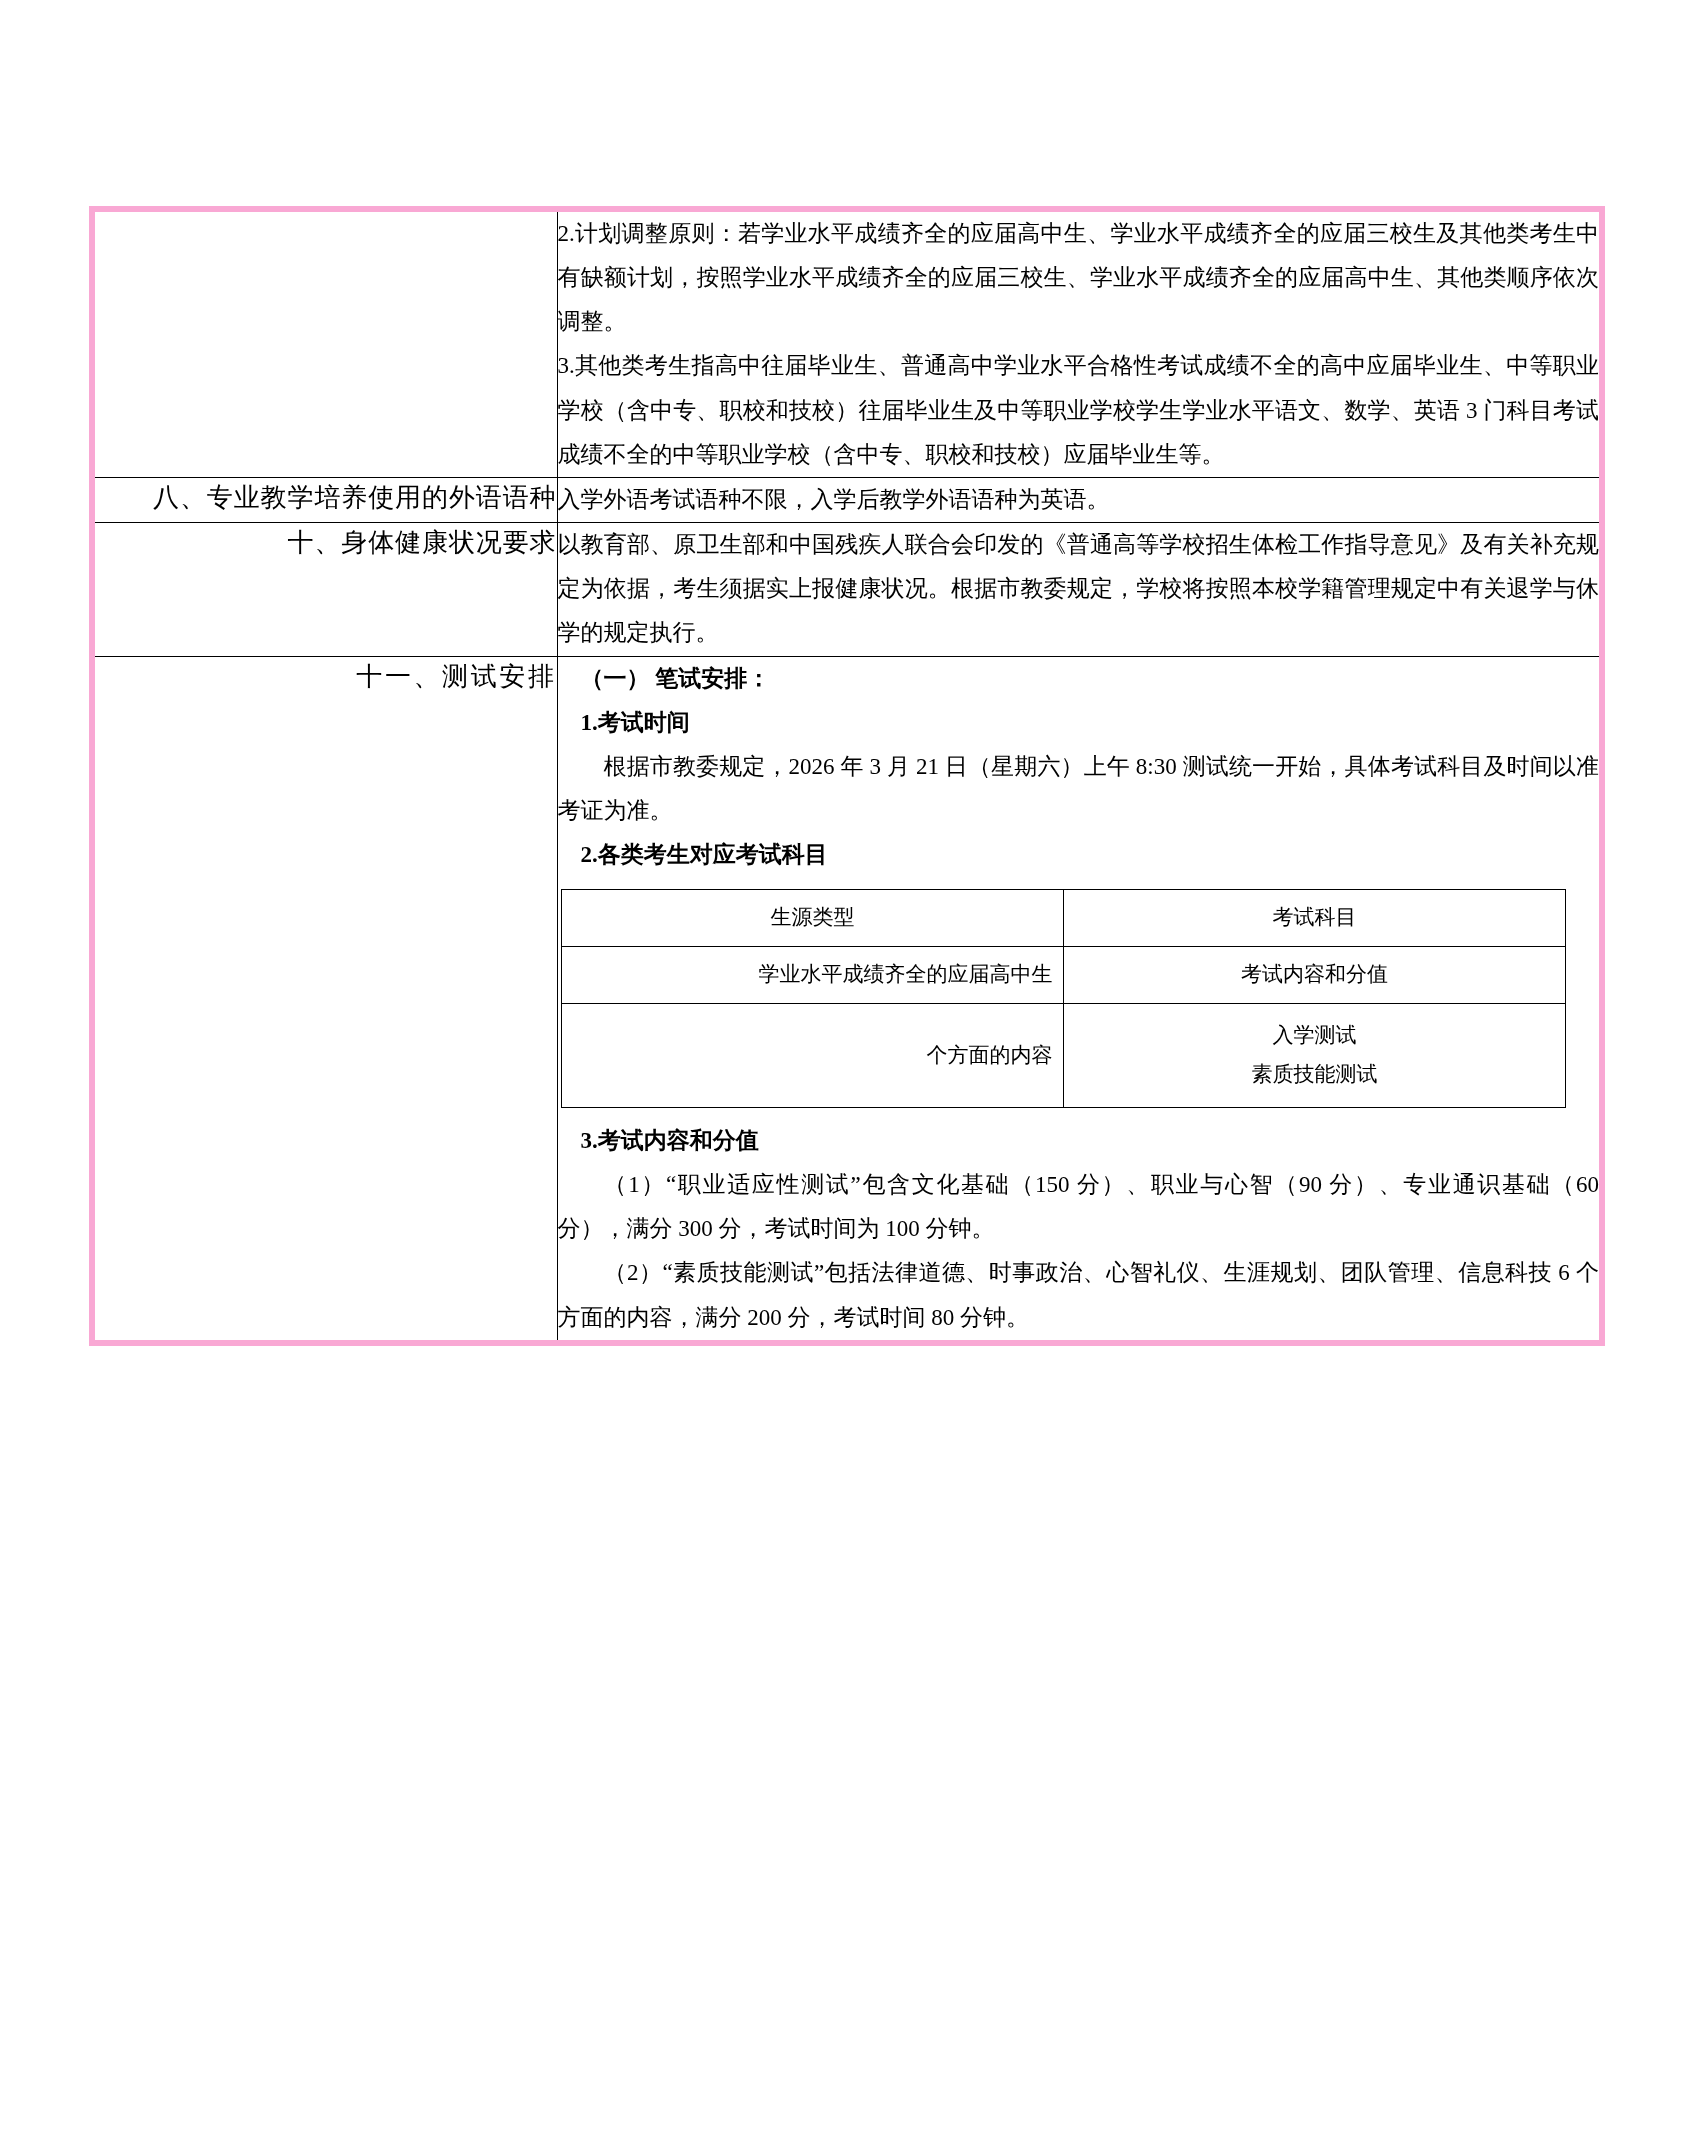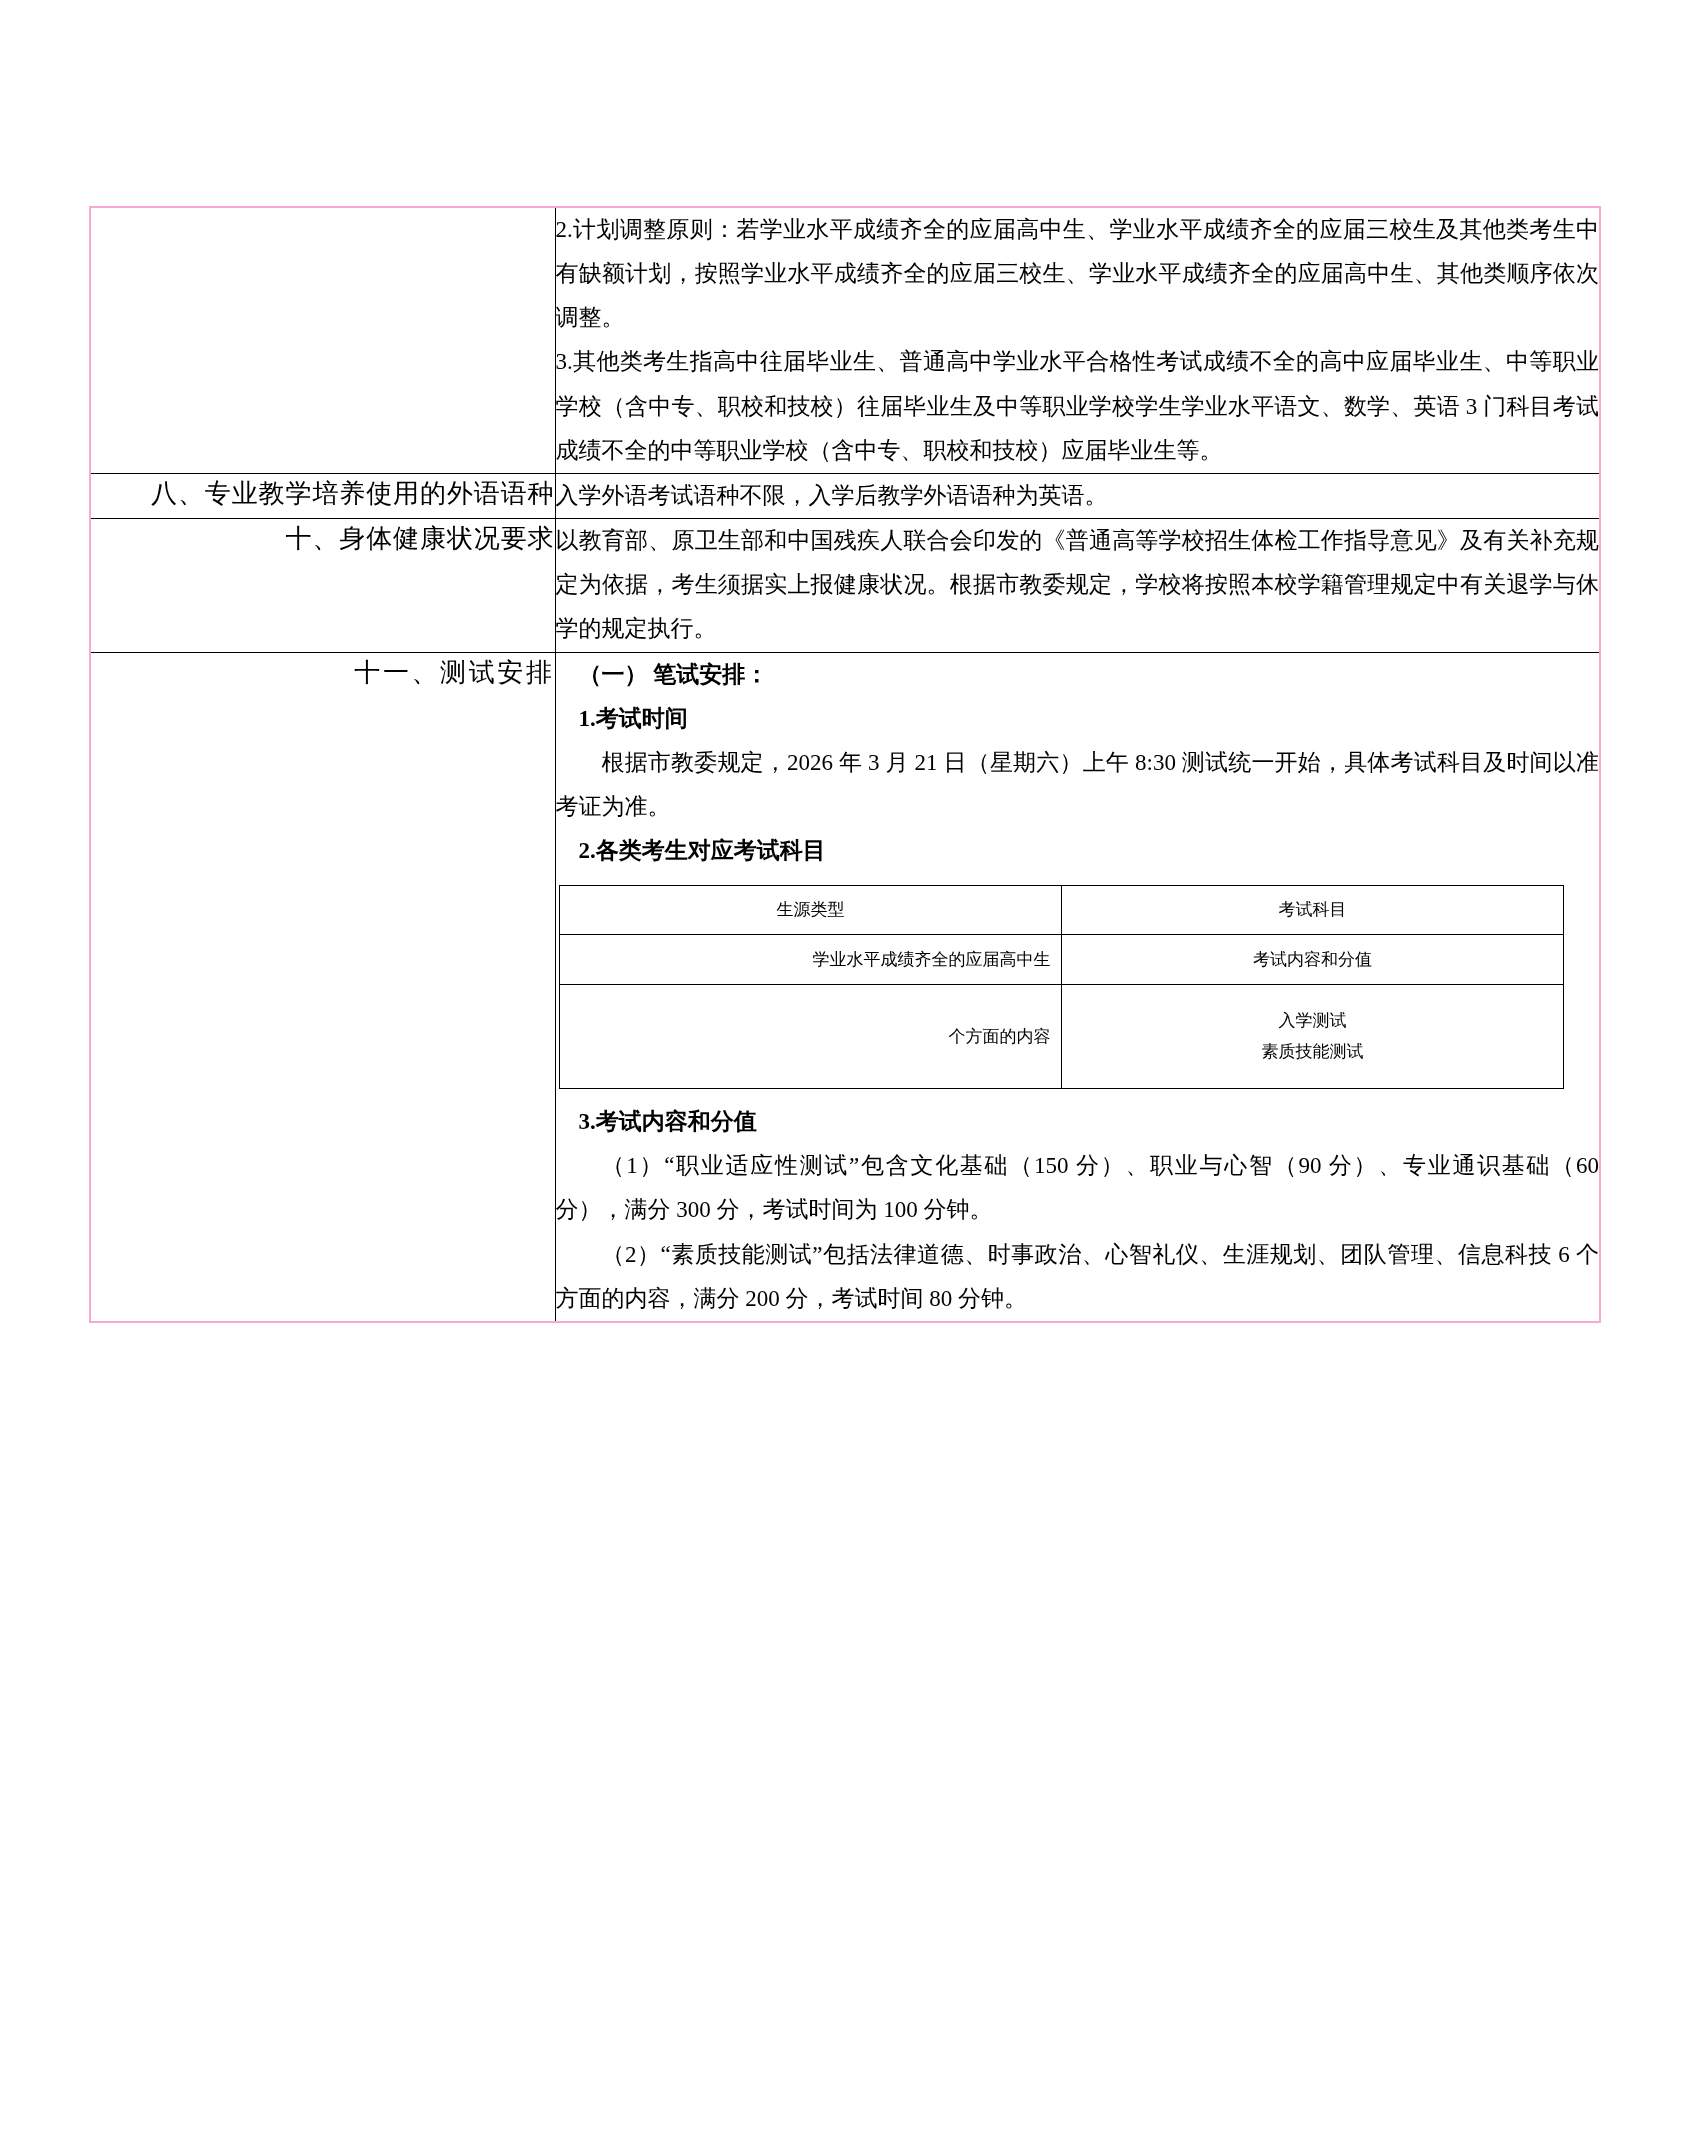--- a/index.html
+++ b/index.html
@@ -32,21 +32,21 @@
     border-collapse: collapse;
     table-layout: fixed;
   }
   .doc-table > tbody > tr > td {
     border: 1.3px solid #000000;
     vertical-align: top;
     padding: 0;
   }
 
   
-  .doc-table { border: 2px solid #f9a8d4; }
+  .doc-table { border: 6px solid #f9a8d4; }
 
   col.label-col { width: 465px; }
   col.body-col  { width: 1045px; }
 
   
   .label-cell {
     vertical-align: middle;
     text-align: right;
     padding: 7.7px 11.2px;
   }
@@ -87,21 +87,21 @@
   }
   .inner-table {
     width: 1003px;
     margin: 0 0 0 3.4px;
     border-collapse: collapse;
     table-layout: fixed;
     border: 1.3px solid #000000;
   }
   .inner-table td {
     border: 1.3px solid #000000;
-    font-size: 17px;
+    font-size: 21px;
     line-height: 1.85;
     padding: 8.6px 10.3px;
     vertical-align: middle;
   }
   col.src-col { width: 502px; }
   col.sub-col { width: 502px; }
   .ic-head { text-align: center; }
   .ic-left { text-align: right; }
   .ic-center { text-align: center; }
   .ic-tall { height: 86px; }

